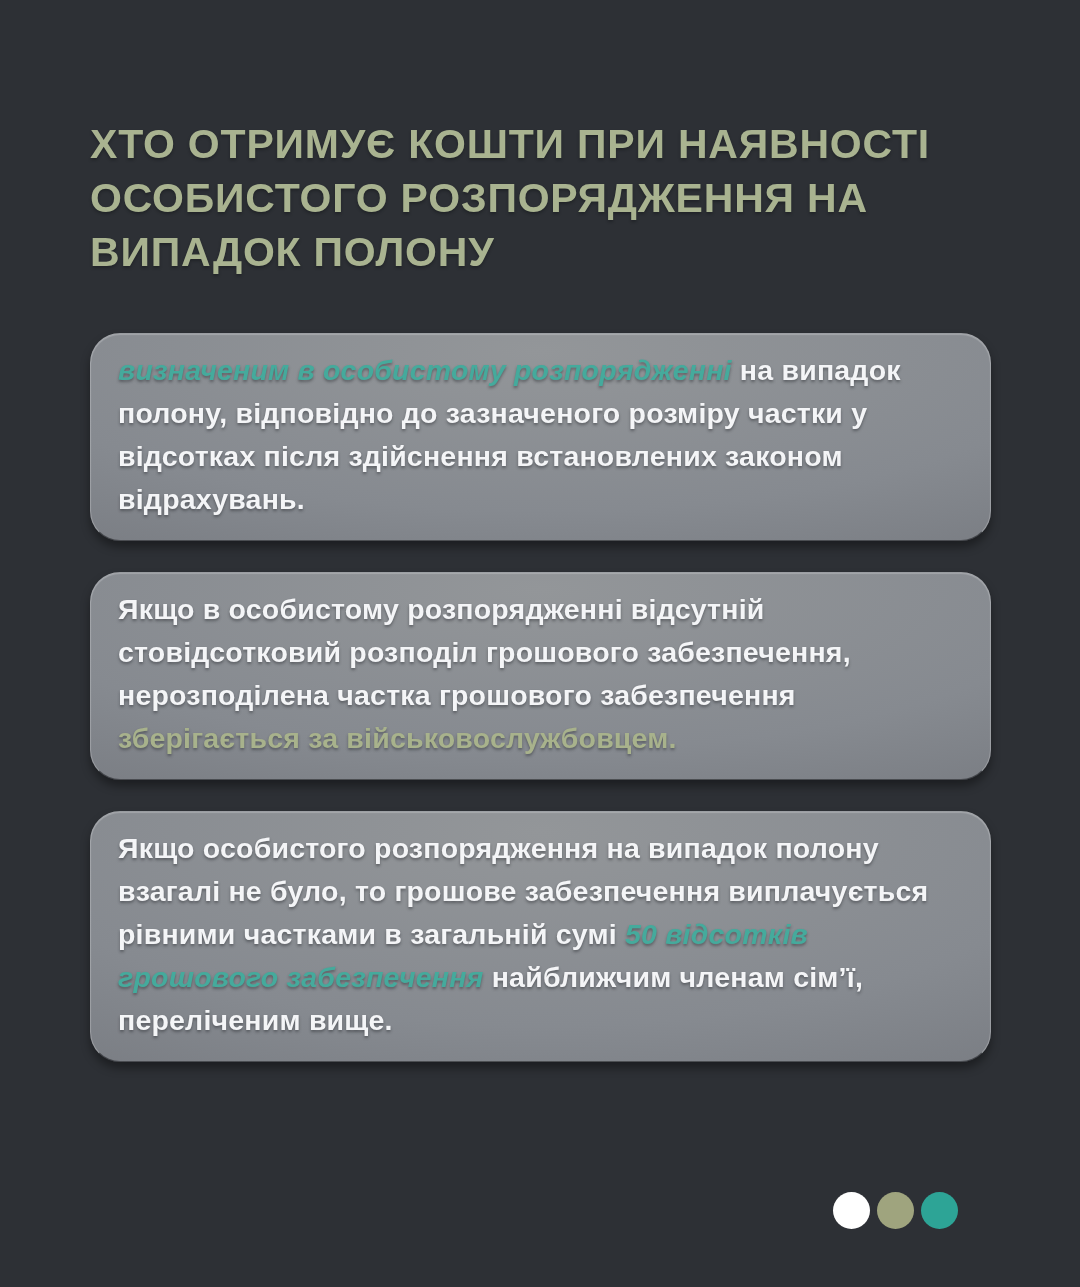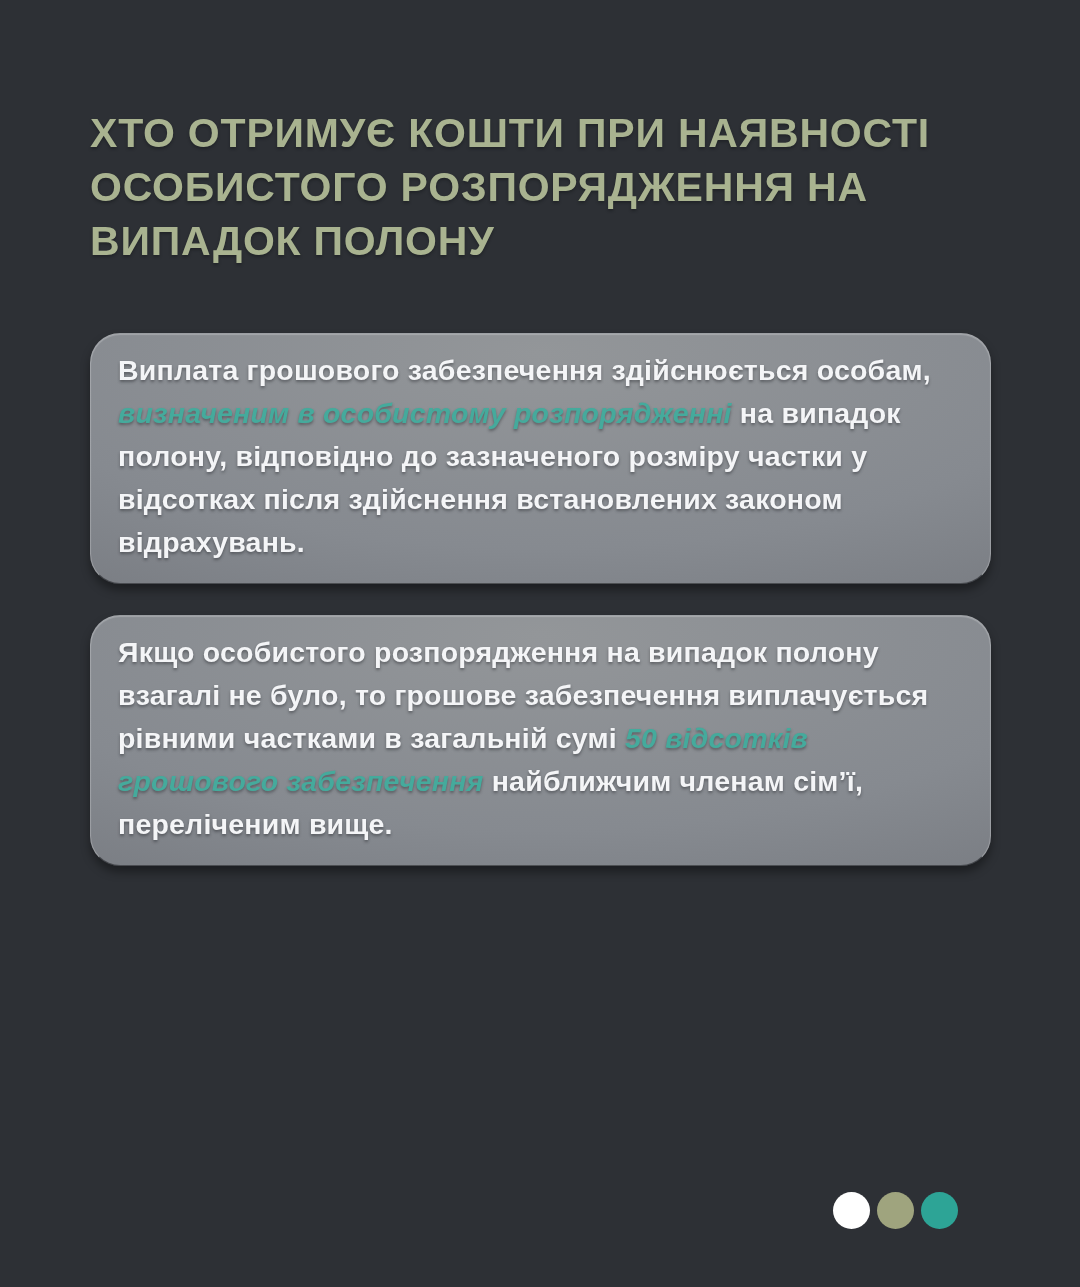--- a/index.html
+++ b/index.html
@@ -11,21 +11,21 @@
     position: relative;
     width: 1080px;
     height: 1287px;
     background: var(--page-bg, #2d3035);
     font-family: "Liberation Sans", sans-serif;
     overflow: hidden;
   }
   .title {
     position: absolute;
     left: 90px;
-    top: 106px;
+    top: 117px;
     margin: 0;
     width: 960px;
     white-space: pre-line;
     color: var(--title-color, #a9b390);
     font-size: 41px;
     line-height: 54px;
     font-weight: bold;
     letter-spacing: 0.8px;
     text-shadow: 0 2px 3px rgba(15,17,20,0.4);
   }
@@ -82,25 +82,30 @@
 <body>
 
 <div class="page">
 
   <h1 class="title">ХТО ОТРИМУЄ КОШТИ ПРИ НАЯВНОСТІ
 ОСОБИСТОГО РОЗПОРЯДЖЕННЯ НА
 ВИПАДОК ПОЛОНУ</h1>
 
   <div class="cards">
     <div class="card">
-      <p class="card-text"><span class="seg-white">Виплата грошового забезпечення здійснюється особам,
-</span><span class="seg-teal">визначеним в особистому розпорядженні</span><span class="seg-white"> на випадок
+      <p class="card-text"><span class="seg-teal">визначеним в особистому розпорядженні</span><span class="seg-white"> на випадок
 полону, відповідно до зазначеного розміру частки у
 відсотках після здійснення встановлених законом
 відрахувань.</span></p>
+    </div>
+    <div class="card">
+      <p class="card-text"><span class="seg-white">Якщо в особистому розпорядженні відсутній
+стовідсотковий розподіл грошового забезпечення,
+нерозподілена частка грошового забезпечення
+</span><span class="seg-sage">зберігається за військовослужбовцем.</span></p>
     </div>
     <div class="card">
       <p class="card-text"><span class="seg-white">Якщо особистого розпорядження на випадок полону
 взагалі не було, то грошове забезпечення виплачується
 рівними частками в загальній сумі </span><span class="seg-teal">50 відсотків
 грошового забезпечення</span><span class="seg-white"> найближчим членам сім’ї,
 переліченим вище.</span></p>
     </div>
   </div>
 

